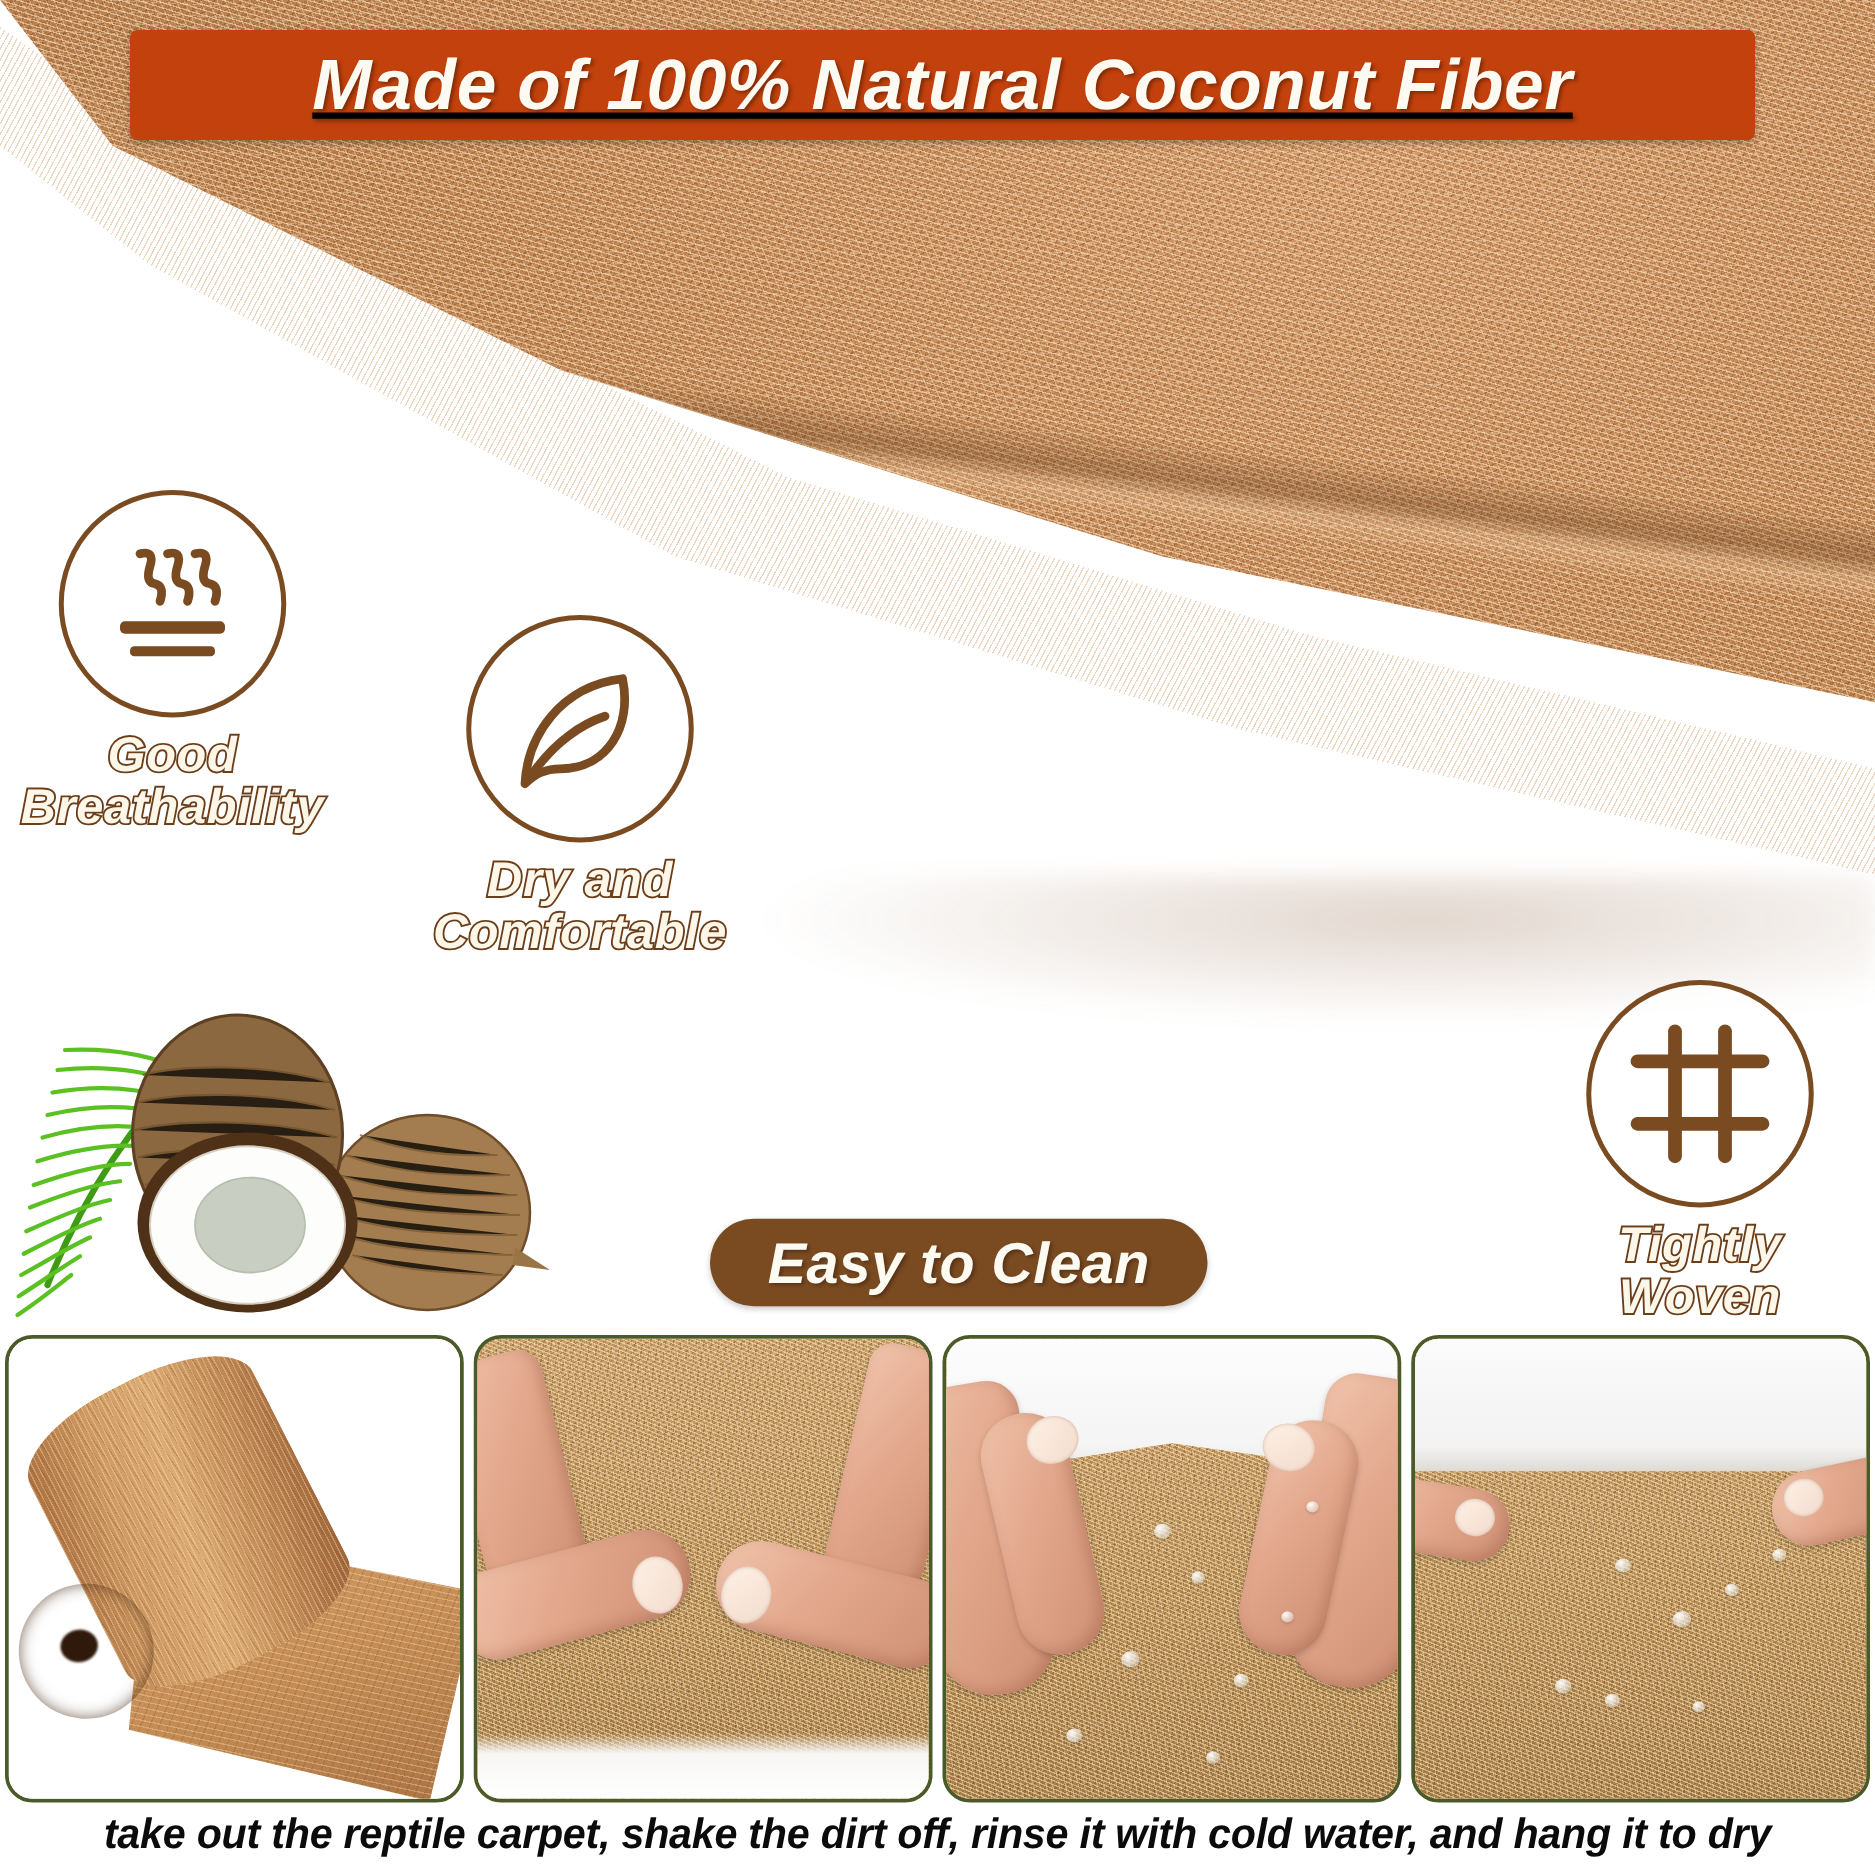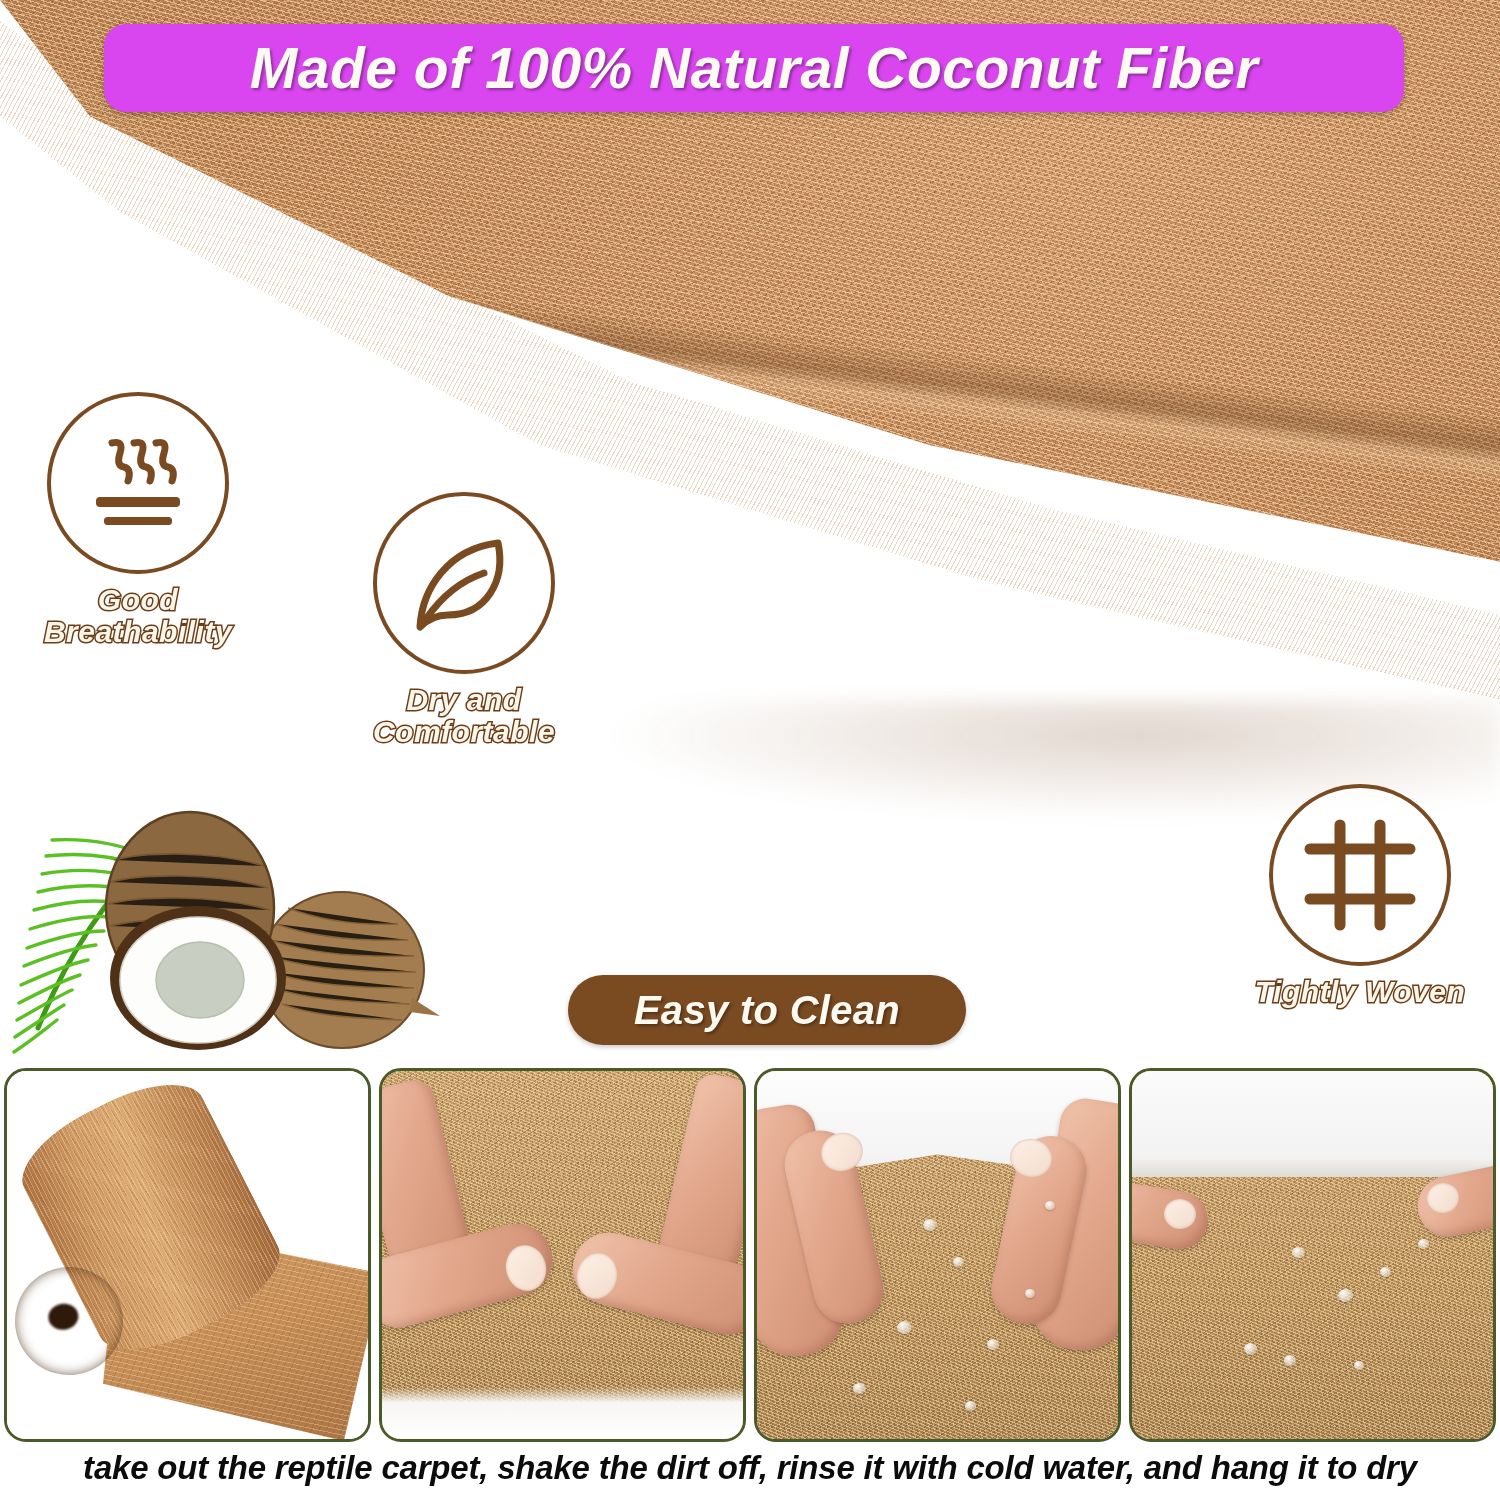--- a/index.html
+++ b/index.html
@@ -58,25 +58,26 @@
   }
   .hero-shadow {
     position: absolute; right: 0; bottom: 240px; width: 900px; height: 120px;
     background: radial-gradient(ellipse at 60% 30%, rgba(120,70,30,.22), rgba(255,255,255,0) 70%);
     filter: blur(8px);
   }
 
   
   .top-banner {
     position: absolute; left: 104px; top: 24px; width: 1300px; height: 88px;
-    background: #d946ef;
-    border-radius: 22px;
+    background: #c2410c;
+    border-radius: 6px;
     display: flex; align-items: center; justify-content: center;
     box-shadow: 0 2px 6px rgba(0,0,0,.25);
     z-index: 20;
+    text-decoration: underline;
   }
   .top-banner-text {
     color: #fdfaf2;
     font-size: 57px; font-weight: bold; font-style: italic;
     letter-spacing: .5px; white-space: nowrap;
     text-shadow: 2px 2px 3px rgba(0,0,0,.35);
   }
 
   
   .feature {
@@ -86,21 +87,21 @@
   }
   .feature-circle {
     width: 182px; height: 182px; border-radius: 50%;
     border: 4px solid #7a4a21;
     background: rgba(255,255,255,.72);
     display: flex; align-items: center; justify-content: center;
   }
   .feature-label {
     margin-top: 10px;
     text-align: center;
-    font-size: 30px; font-weight: bold; font-style: italic;
+    font-size: 39px; font-weight: bold; font-style: italic;
     line-height: 1.06;
     color: #fdf7ea;
     letter-spacing: .5px;
     -webkit-text-stroke: 3px #6b3d18;
     paint-order: stroke fill;
     white-space: pre-line;
   }
 
   
   .f1 { left: 18px;   top: 392px; }
@@ -117,21 +118,21 @@
 
   
   .clean-banner {
     position: absolute; left: 568px; top: 975px; width: 398px; height: 70px;
     background: #7a4a21; border-radius: 36px;
     display: flex; align-items: center; justify-content: center;
     z-index: 22;
     box-shadow: 0 2px 5px rgba(0,0,0,.22);
   }
   .clean-banner-text {
-    color: #fdfaf2; font-size: 40px; font-weight: bold; font-style: italic;
+    color: #fdfaf2; font-size: 46px; font-weight: bold; font-style: italic;
     white-space: nowrap; letter-spacing: .3px;
     text-shadow: 2px 2px 3px rgba(0,0,0,.3);
   }
 
   
   .strip {
     position: absolute; left: 0; top: 1068px; width: 1500px; height: 374px;
     display: flex; gap: 8px; padding: 0 4px; z-index: 10;
   }
   .panel {

